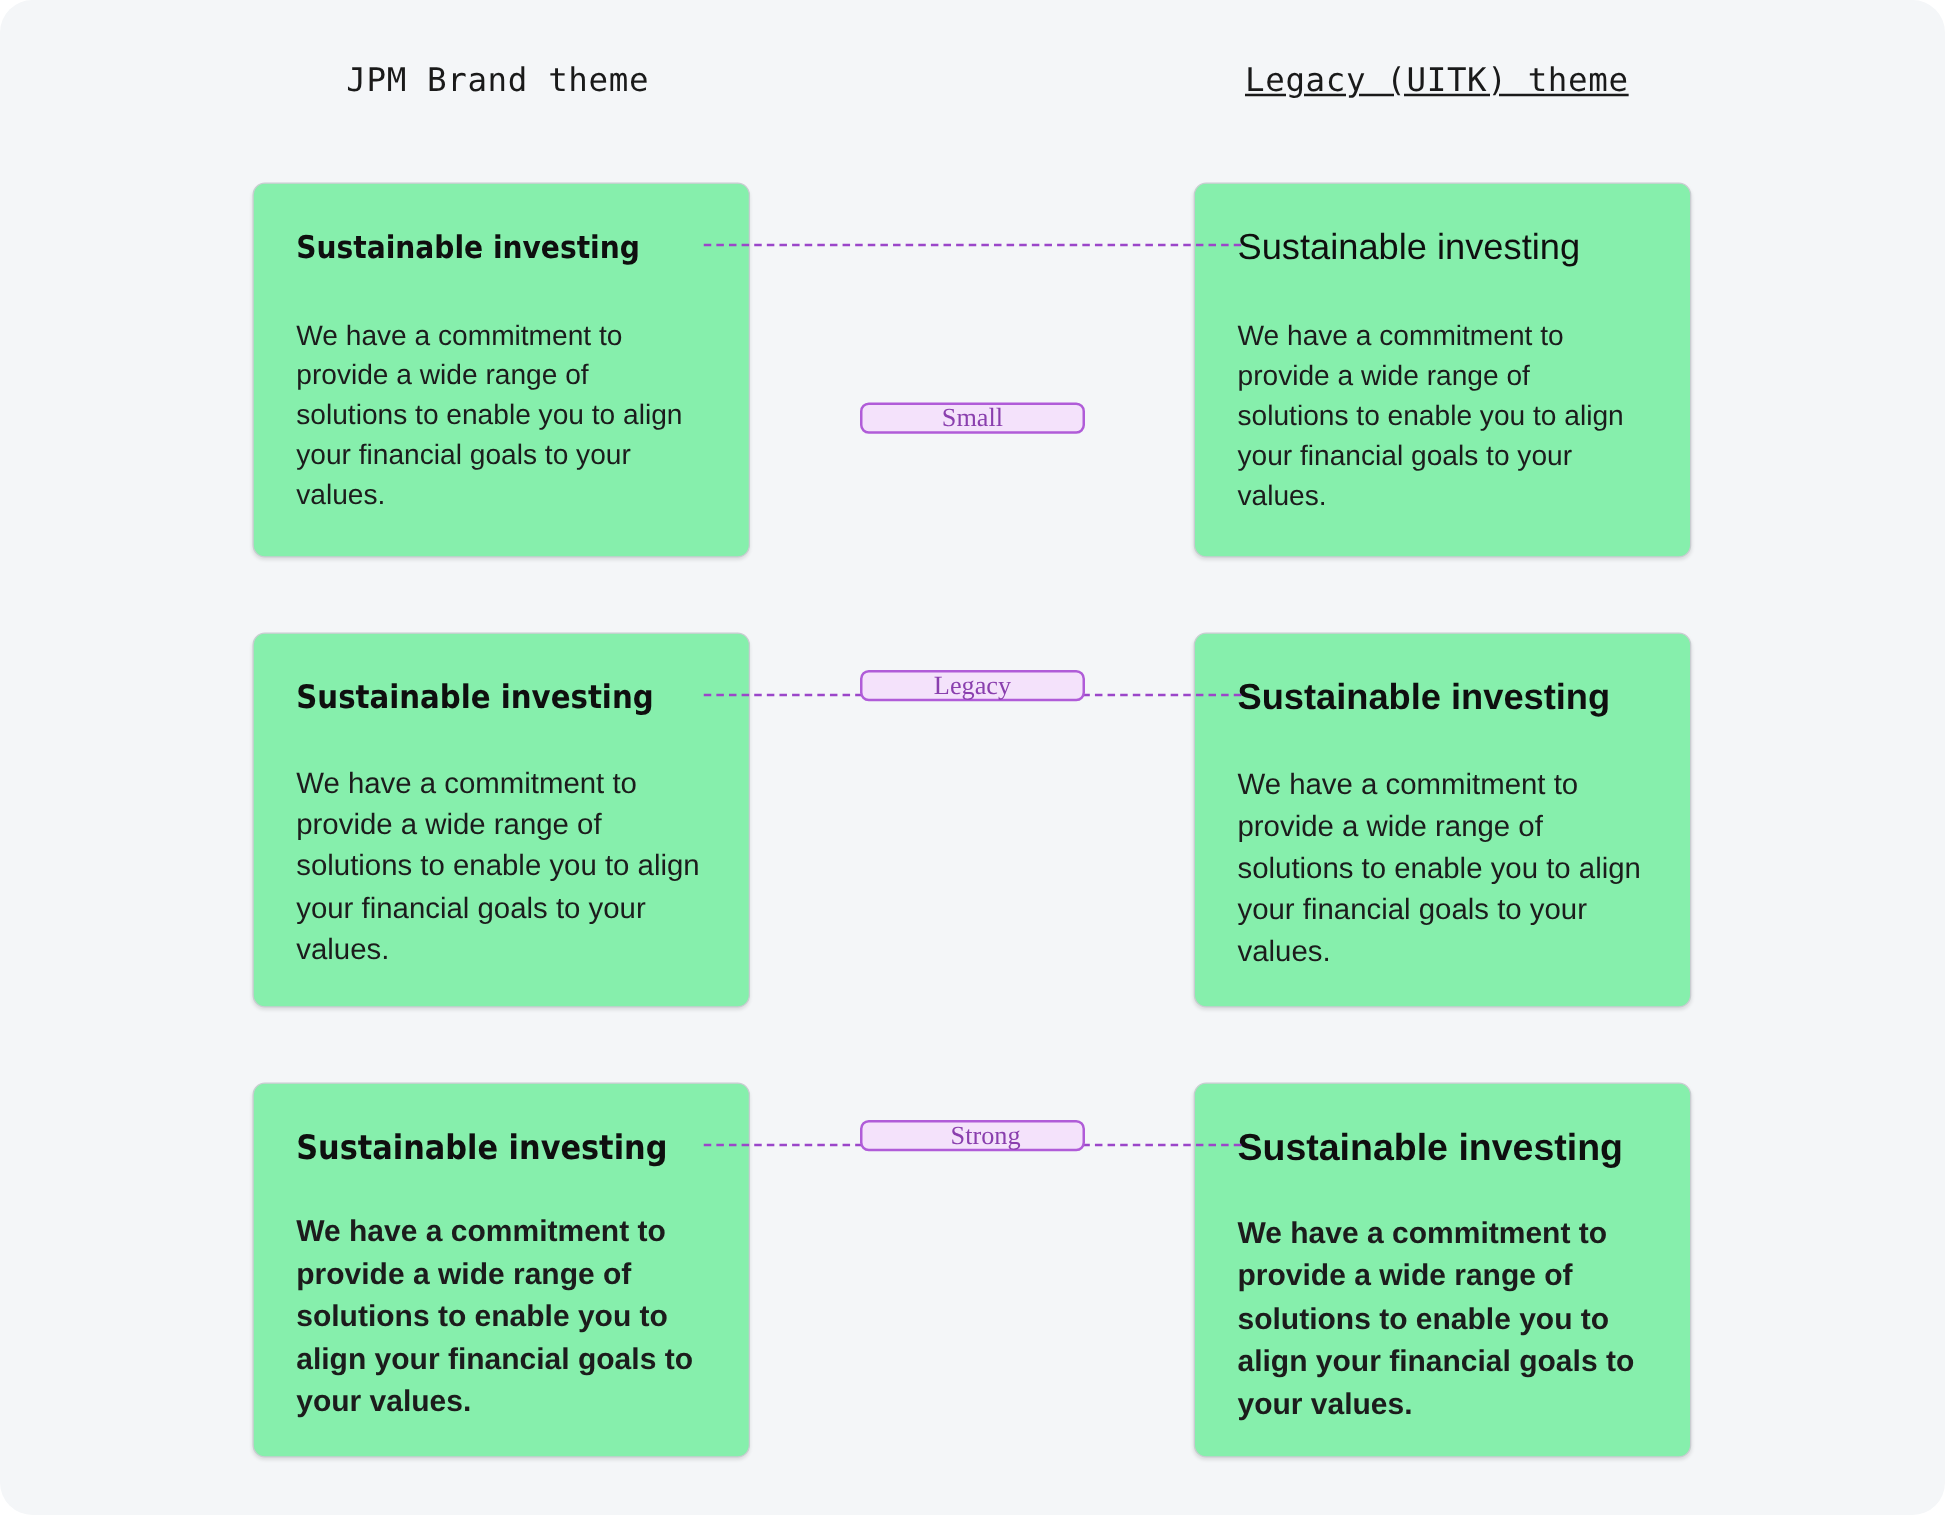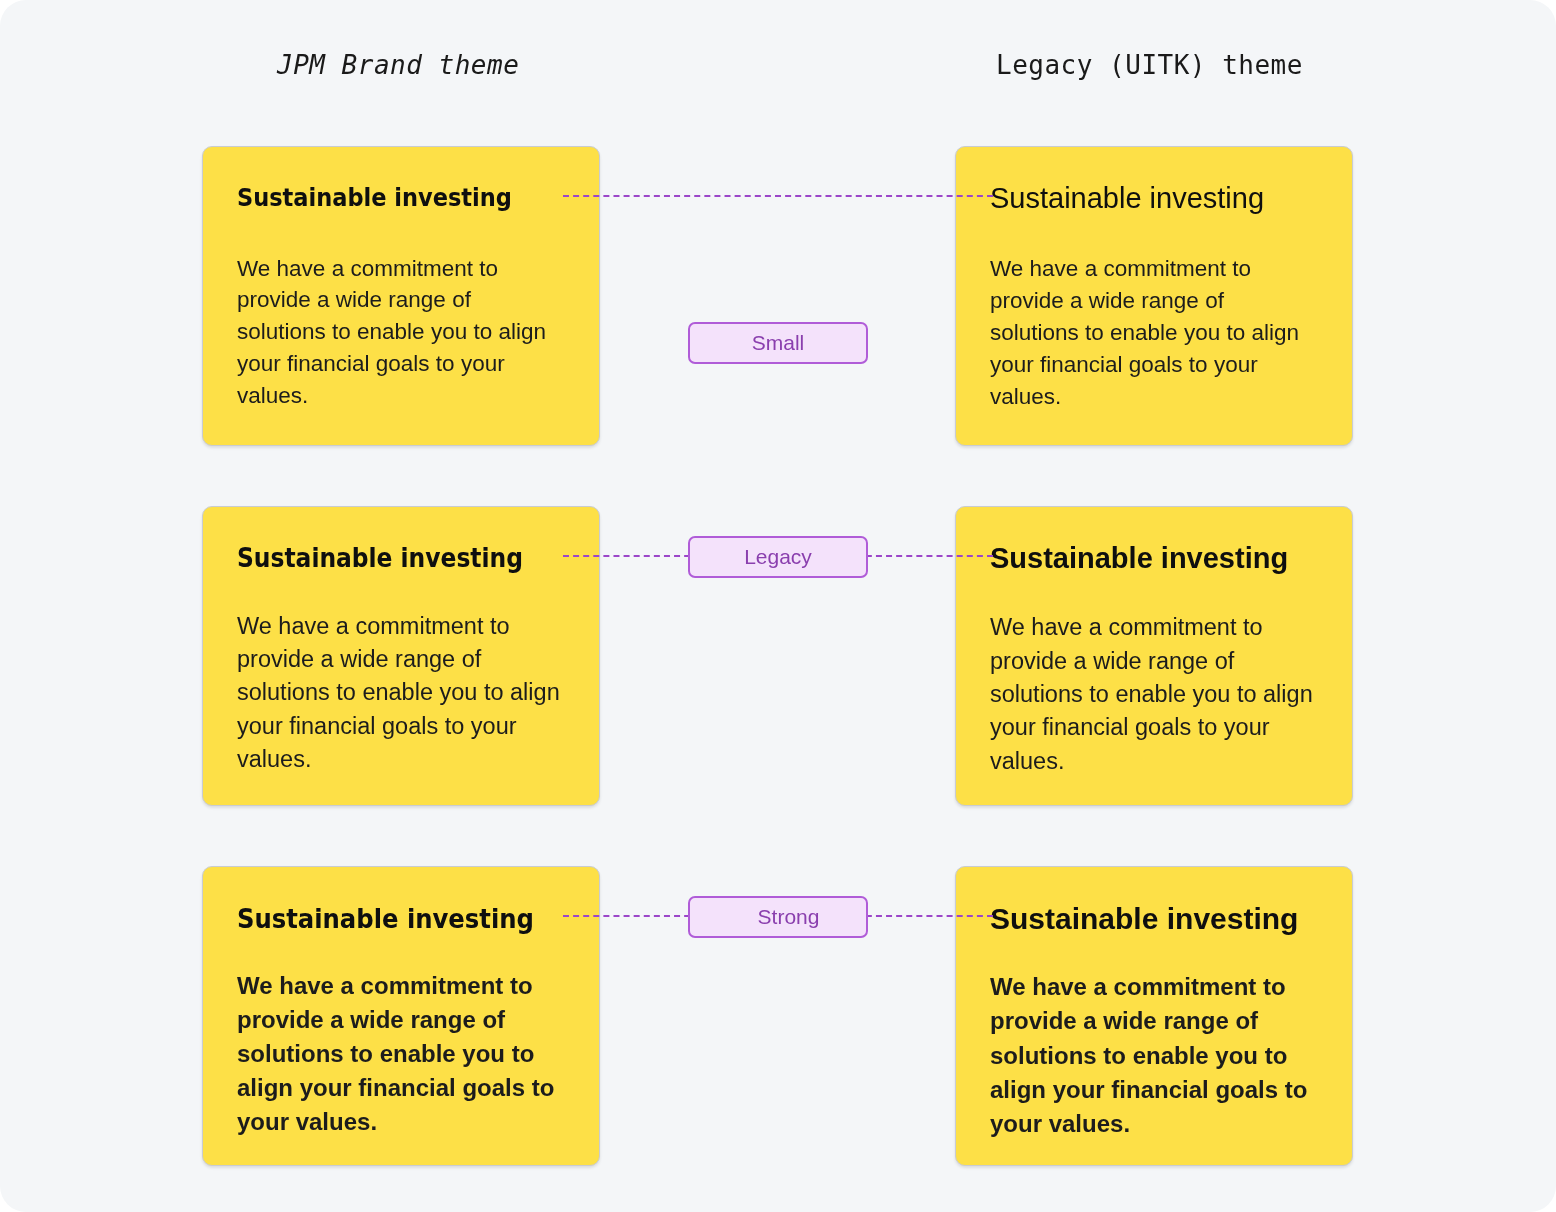--- a/index.html
+++ b/index.html
@@ -27,40 +27,40 @@
   
   .col-header {
     position: absolute;
     top: 50px;
     font-family: "DejaVu Sans Mono", "Liberation Mono", monospace;
     font-size: 26px;
     letter-spacing: 0.5px;
     color: #1a1a1a;
     white-space: nowrap;
   }
-  .col-header.left  { left: 277px; font-style: italic; }
-  .col-header.right { left: 996px; }
+  .col-header.left  { left: 277px; }
+  .col-header.right { left: 996px; text-decoration: underline; }
 
   
   .row {
     position: absolute;
     left: 0;
     width: 1556px;
   }
   .row-1 { top: 146px; height: 300px; }
   .row-2 { top: 506px; height: 300px; }
   .row-3 { top: 866px; height: 300px; }
 
   
   .card {
     position: absolute;
     top: 0;
     width: 398px;
     height: 300px;
-    background: #fde047;
+    background: #86efac;
     border: 1px solid #c9ccd1;
     border-radius: 10px;
     box-sizing: border-box;
     box-shadow: 0 2px 3px rgba(0,0,0,0.10);
     padding: 34px 36px 0 34px;
   }
   .card.left  { left: 202px; }
   .card.right { left: 955px; }
 
   .card-title {
@@ -118,30 +118,30 @@
   }
   .row-1 .connector { top: 49px; }
   .row-2 .connector { top: 49px; }
   .row-3 .connector { top: 49px; }
 
   
   .badge {
     position: absolute;
     left: 688px;
     width: 180px;
-    height: 42px;
+    height: 25px;
     background: #f4e2fb;
     border: 2px solid #b05cd8;
     border-radius: 7px;
     box-sizing: border-box;
     display: flex;
     align-items: center;
     justify-content: center;
     color: #8a3fae;
-    font-family: Liberation Sans, sans-serif;
+    font-family: Liberation Serif, serif;
     font-size: 21px;
     font-weight: 400;
     z-index: 4;
   }
   .row-1 .badge { top: 176px; }
   .row-2 .badge { top: 30px; }
   .row-3 .badge { top: 30px; padding-left: 21px; }
 </style>
 </head>
 <body>

